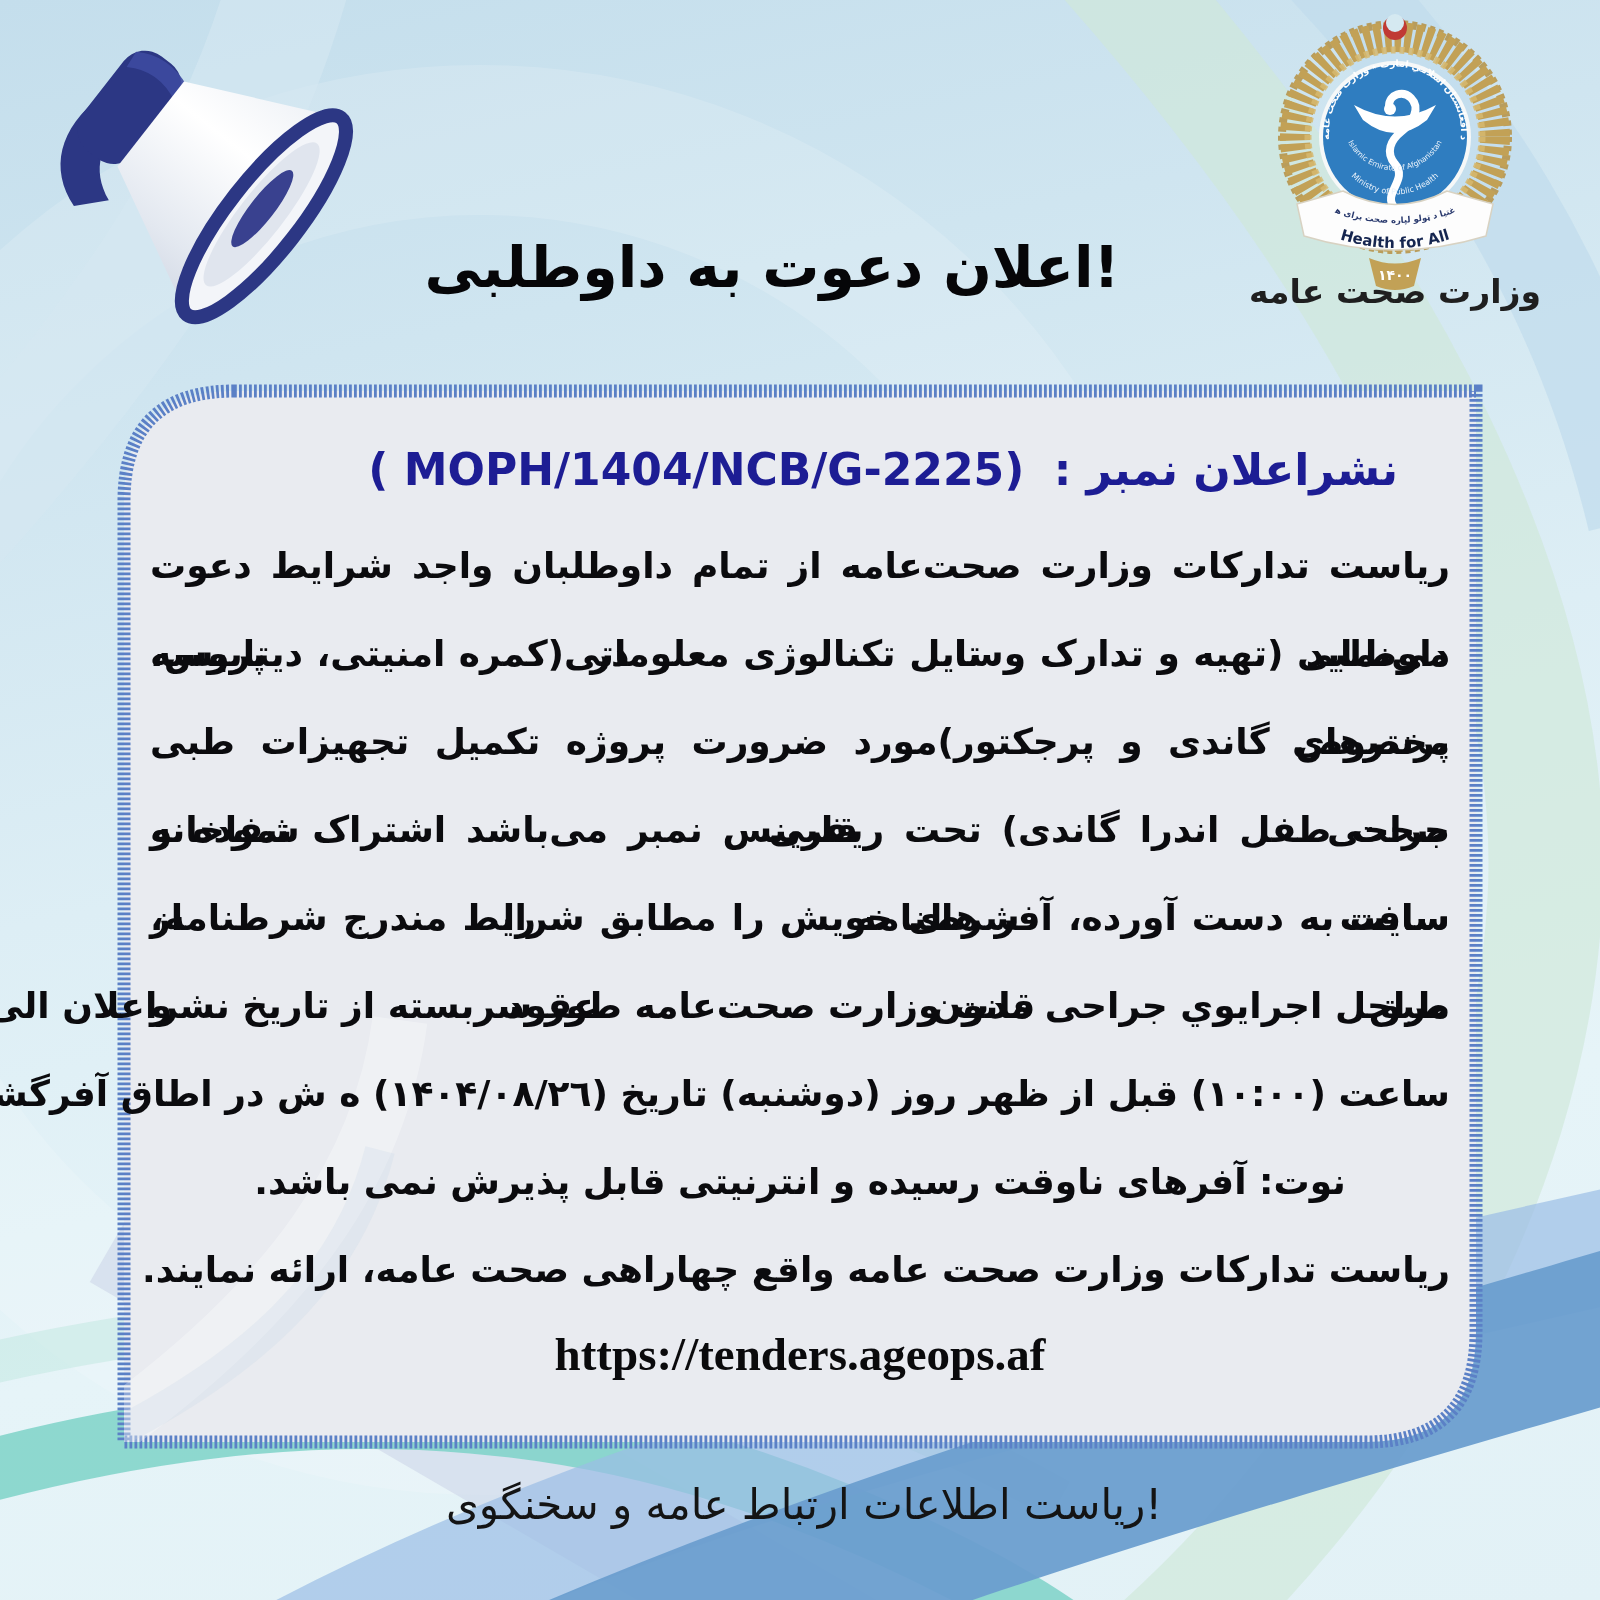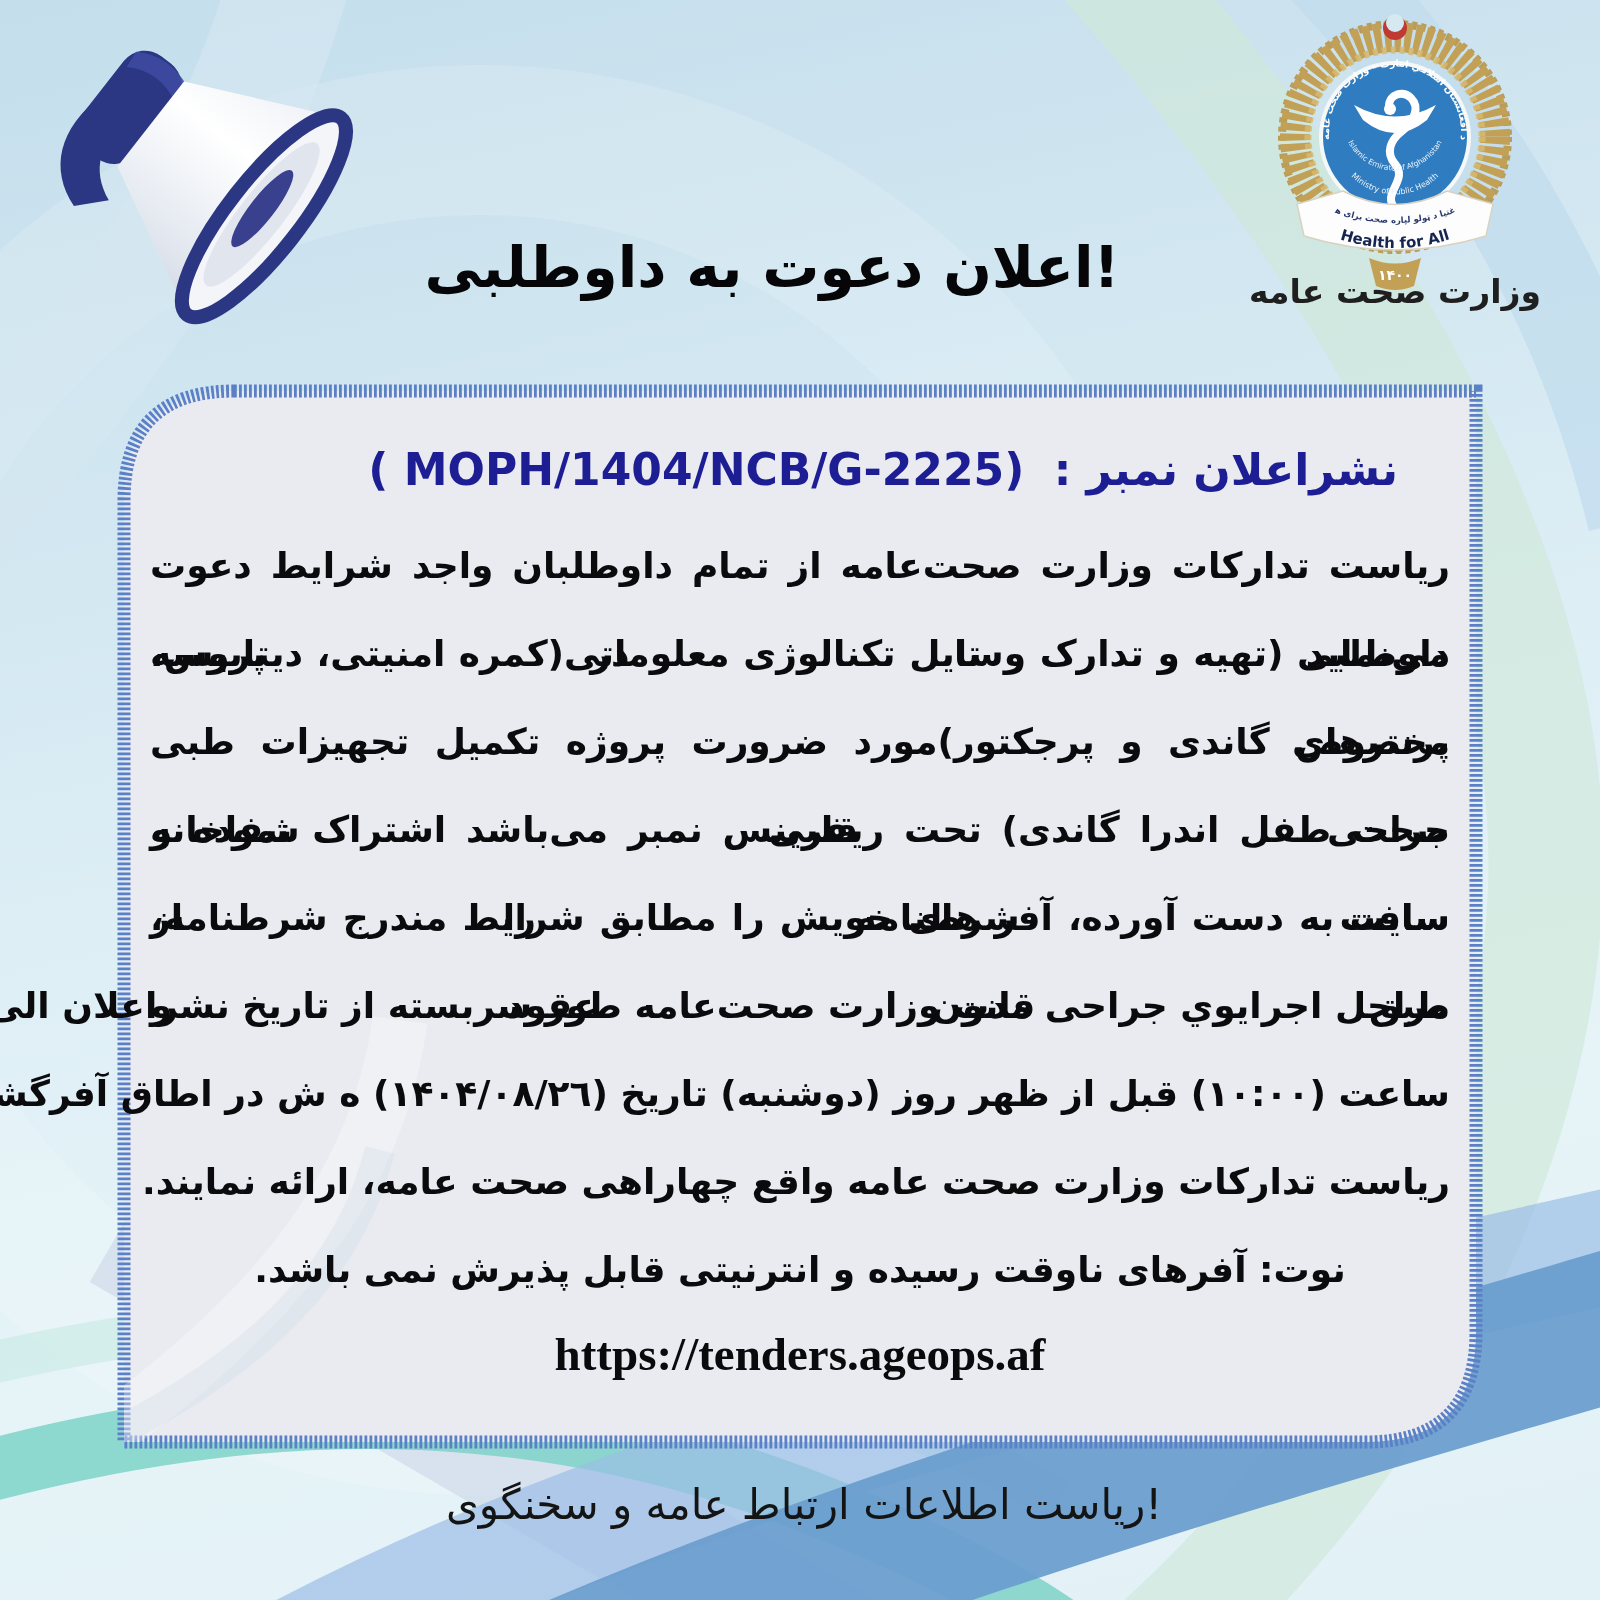--- a/index.html
+++ b/index.html
@@ -143,20 +143,20 @@
       <span class="ref-label">نشراعلان نمبر :</span>
       <span class="ref-value" dir="ltr">( MOPH/1404/NCB/G-2225)</span>
     </div>
     <div class="bline jline">ریاست تدارکات وزارت صحت‌عامه از تمام داوطلبان واجد شرایط دعوت می‌نماید تا در پروسه</div>
     <div class="bline jline">داوطلبی (تهیه و تدارک وسایل تکنالوژی معلوماتی(کمره امنیتی، دیتابیس، پرنترهای</div>
     <div class="bline jline">مخصوص گاندی و پرجکتور)مورد ضرورت پروژه تکمیل تجهیزات طبی جراحی قلبی شفاخانه</div>
     <div class="bline jline">صحت طفل اندرا گاندی) تحت ریفرینس نمبر می‌باشد اشتراک نموده و سافت شرطنامه را از</div>
     <div class="bline jline">سایت به دست آورده، آفر های خویش را مطابق شرایط مندرج شرطنامه، طبق قانون عقود و</div>
     <div class="bline cline">مراحل اجرایوي جراحی مدت وزارت صحت‌عامه طور سربسته از تاریخ نشراعلان الی</div>
     <div class="bline cline">ساعت (۱۰:۰۰) قبل از ظهر روز (دوشنبه) تاریخ (۱۴۰۴/۰۸/۲٦) ه ش در اطاق آفرگشایی</div>
+    <div class="bline cline">نوت: آفرهای ناوقت رسیده و انترنیتی قابل پذیرش نمی باشد.</div>
     <div class="bline cline">ریاست تدارکات وزارت صحت عامه واقع چهاراهی صحت عامه، ارائه نمایند.</div>
-    <div class="bline cline">نوت: آفرهای ناوقت رسیده و انترنیتی قابل پذیرش نمی باشد.</div>
     <div class="url">https://tenders.ageops.af</div>
   </div>
 
   <div class="footer">ریاست اطلاعات ارتباط عامه و سخنگوی!</div>
 
 </div>
 
 </body></html>

